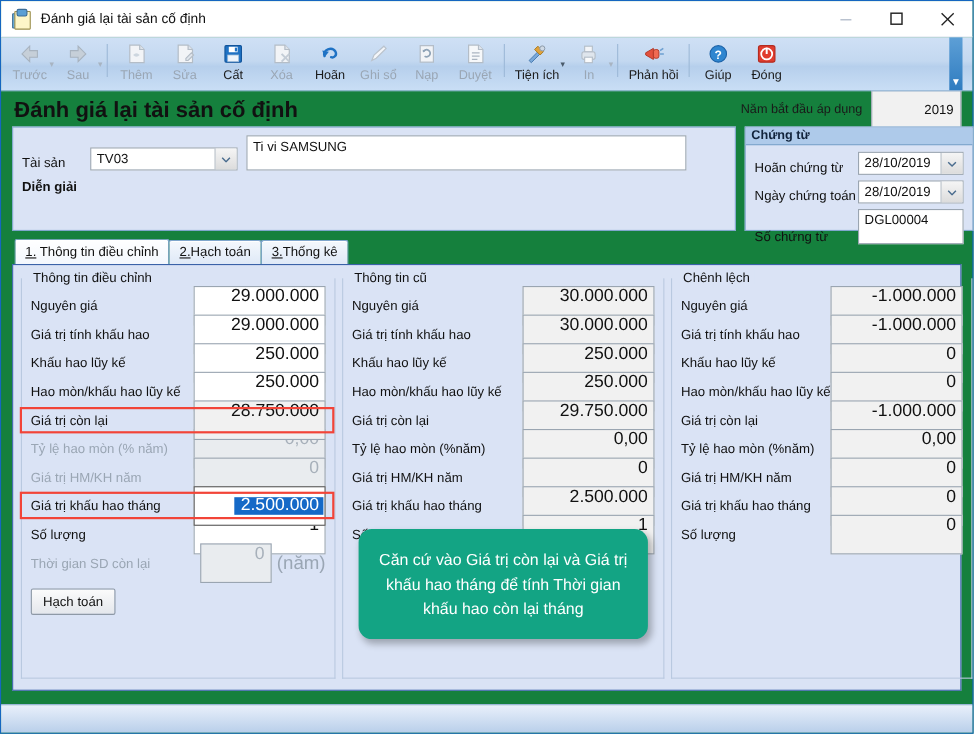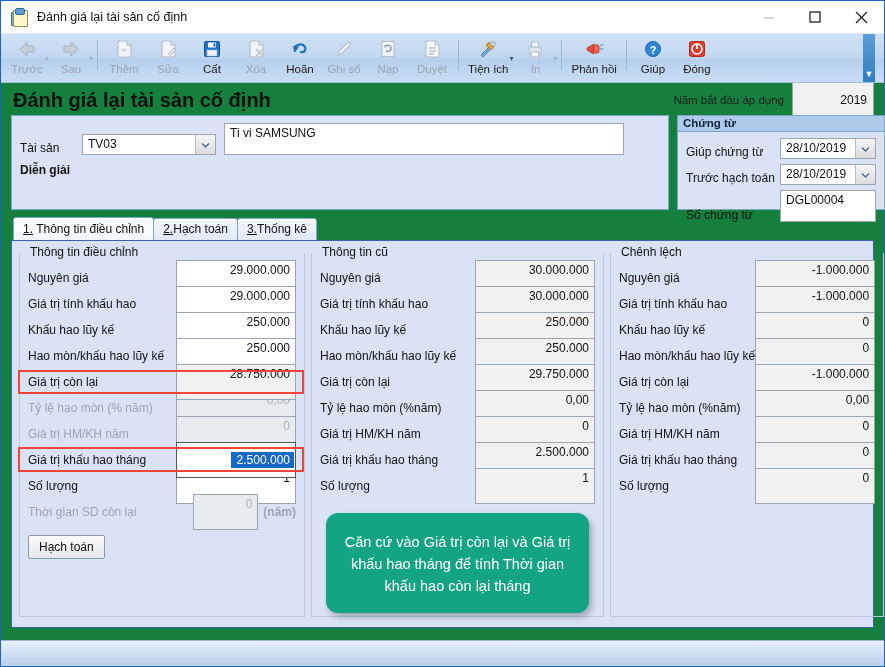--- a/index.html
+++ b/index.html
@@ -160,46 +160,46 @@
     font-size:12px;color:#111;
   }
   .col-inner{padding:12px 8px 6px 8px;}
 
   .drow{display:flex;align-items:center;height:26px;justify-content:space-between;}
   .dlbl{font-size:12px;color:#111;flex:1 1 auto;white-space:nowrap;}
   .dlbl.dim{color:#9aa6b4;}
   .dval{
     width:120px;flex:0 0 120px;height:36px;box-sizing:border-box;
     border:1px solid #9aa5b1;background:#fff;
-    font-size:12px;color:#111;text-align:right;padding:0 5px;line-height:18px;
+    font-size:16px;color:#111;text-align:right;padding:0 5px;line-height:18px;
   }
   .dval.ro{background:#f1f1f1;}
   .dval.dim{background:#e9ecef;color:#a7b0ba;}
   .dval.sel{
     background:#fff;position:relative;padding:0;display:flex;align-items:center;
     border:1px solid #555;
   }
   .dval.sel .selhl{
     background:#1569c7;color:#fff;height:16px;line-height:16px;
     padding:0 4px 0 6px;margin-left:auto;margin-right:1px;display:block;
   }
-  .unit{font-size:12px;margin-left:5px;color:#9aa6b4;font-weight:bold;}
+  .unit{font-size:17px;margin-left:5px;color:#9aa6b4;}
   .hl-red{
     position:absolute;border:2px solid #f24438;box-sizing:border-box;
     pointer-events:none;z-index:4;
   }
   .btn-ht{
     margin-top:10px;display:inline-block;
     border:1px solid #8e99a6;background:linear-gradient(to bottom,#fbfbfb,#e4e7ec);
     font-size:12px;padding:4px 10px;color:#111;border-radius:2px;
   }
 
   
   .callout{
-    position:absolute;left:325px;top:512px;width:263px;
+    position:absolute;left:325px;top:480px;width:263px;
     background:#13a484;border-radius:12px;color:#fff;
     font-size:14.5px;line-height:22px;text-align:center;
     padding:18px 14px 16px 14px;box-sizing:border-box;
     box-shadow:3px 4px 7px rgba(0,0,0,0.28);z-index:6;
   }
 
   
   .statusbar{
     position:absolute;left:0;right:0;bottom:0;height:25px;
     background:linear-gradient(to bottom,#e9f0fb,#b9cfea);
@@ -446,32 +446,32 @@
         <div class="frow" style="align-items:flex-start">
           <span class="flbl" style="width:62px;line-height:20px;font-weight:bold;">Diễn giải</span>
         </div>
       </div>
     </div>
 
     <div class="gbox" id="voucher">
       <div class="gbox-title">Chứng từ</div>
       <div class="gbox-body" style="padding-top:6px;">
         <div class="frow">
-          <span class="flbl" style="width:94px">Giúp chứng từ</span>
+          <span class="flbl" style="width:94px">Hoãn chứng từ</span>
           <span class="combo" style="width:96px">
             <span class="cval">28/10/2019</span>
             <span class="cbtn">
               <svg width="9" height="6" viewBox="0 0 9 6">
                   <path d="M1,1.5 L4.5,5 L8,1.5" fill="none" stroke="#4a6c8e" stroke-width="1.3"></path>
                 </svg>
             </span>
           </span>
         </div>
         <div class="frow">
-          <span class="flbl" style="width:94px">Trước hạch toán</span>
+          <span class="flbl" style="width:94px">Ngày chứng toán</span>
           <span class="combo" style="width:96px">
             <span class="cval">28/10/2019</span>
             <span class="cbtn">
               <svg width="9" height="6" viewBox="0 0 9 6">
                   <path d="M1,1.5 L4.5,5 L8,1.5" fill="none" stroke="#4a6c8e" stroke-width="1.3"></path>
                 </svg>
             </span>
           </span>
         </div>
         <div class="frow">

